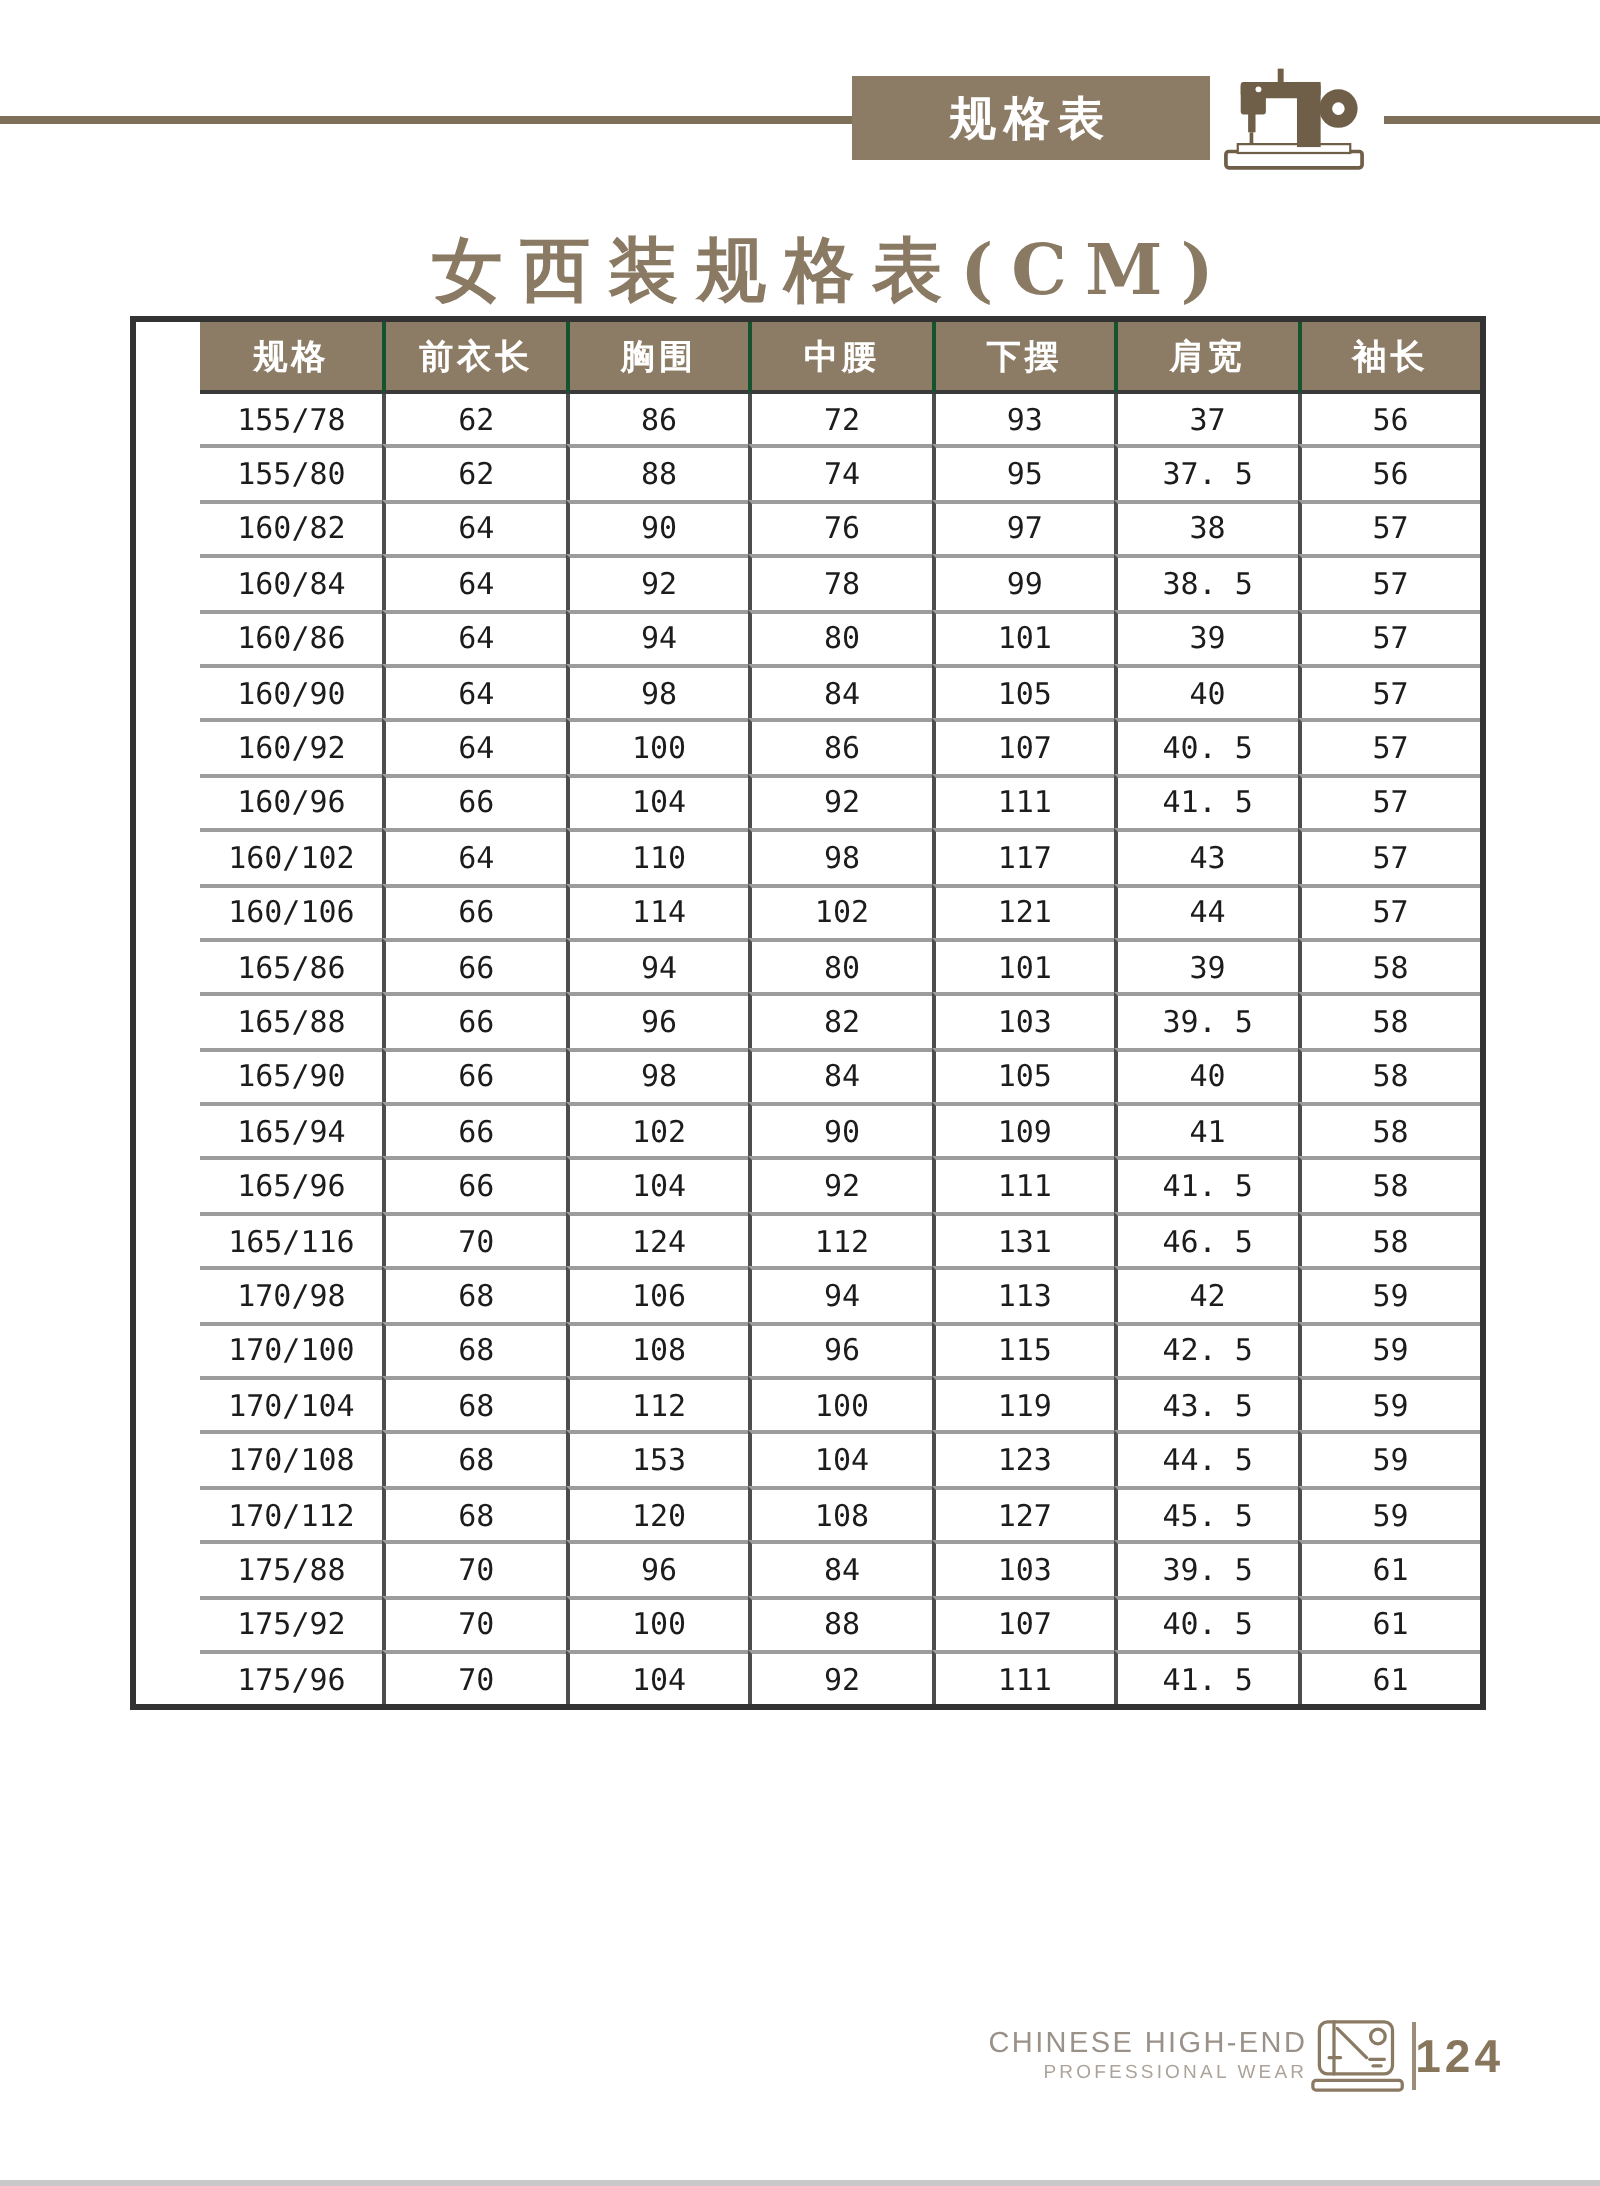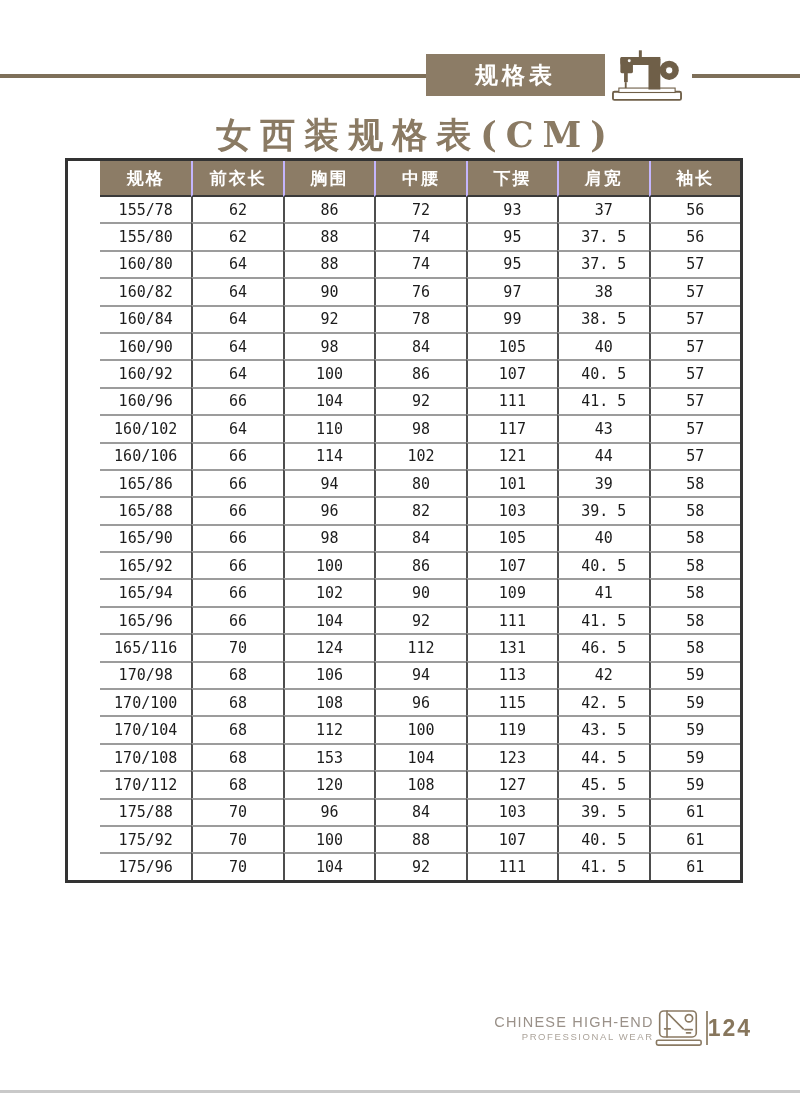--- a/index.html
+++ b/index.html
@@ -16,21 +16,21 @@
     overflow: hidden;
   }
   .page-bottom-edge {
     position: absolute;
     left: 0; bottom: 0;
     width: 100%; height: 3px;
     background: #c9c9c9;
   }
 
   
-  .top-band { position: absolute; left: 0; top: 16px; width: 100%; height: 95px; }
+  .top-band { position: absolute; left: 0; top: 0; width: 100%; height: 95px; }
   .rule { position: absolute; top: 58px; height: 4px; background: #7e6f59; }
   .rule-left  { left: 0; width: 427px; }
   .rule-right { left: 692px; width: 108px; }
   .section-badge {
     position: absolute;
     left: 426px; top: 38px;
     width: 179px; height: 42px;
     background: #8c7c66;
     color: #ffffff;
     display: flex; align-items: center; justify-content: center;
@@ -75,21 +75,21 @@
   }
   .spec-table th {
     background: #8c7c66;
     color: #ffffff;
     font-size: 17px;
     font-weight: bold;
     height: 32px;
     letter-spacing: 2px;
     border-bottom: 2px solid #3a3a3a;
   }
-  .spec-table th + th { border-left: 2px solid #c4b5fd; }
+  .spec-table th + th { border-left: 2px solid #14532d; }
   .spec-table td {
     text-align: center;
     color: #1c1c1c;
     font-family: "DejaVu Sans Mono", "Liberation Mono", monospace;
     font-size: 15px;
     height: 25.4px;
     padding: 0;
     white-space: nowrap;
   }
   .spec-table td + td { border-left: 2px solid #4d4d4d; }
@@ -183,47 +183,47 @@
           <tr>
             <td>155/80</td>
             <td>62</td>
             <td>88</td>
             <td>74</td>
             <td>95</td>
             <td>37. 5</td>
             <td>56</td>
           </tr>
           <tr>
-            <td>160/80</td>
-            <td>64</td>
-            <td>88</td>
-            <td>74</td>
-            <td>95</td>
-            <td>37. 5</td>
-            <td>57</td>
-          </tr>
-          <tr>
             <td>160/82</td>
             <td>64</td>
             <td>90</td>
             <td>76</td>
             <td>97</td>
             <td>38</td>
             <td>57</td>
           </tr>
           <tr>
             <td>160/84</td>
             <td>64</td>
             <td>92</td>
             <td>78</td>
             <td>99</td>
             <td>38. 5</td>
             <td>57</td>
           </tr>
           <tr>
+            <td>160/86</td>
+            <td>64</td>
+            <td>94</td>
+            <td>80</td>
+            <td>101</td>
+            <td>39</td>
+            <td>57</td>
+          </tr>
+          <tr>
             <td>160/90</td>
             <td>64</td>
             <td>98</td>
             <td>84</td>
             <td>105</td>
             <td>40</td>
             <td>57</td>
           </tr>
           <tr>
             <td>160/92</td>
@@ -279,29 +279,20 @@
             <td>39. 5</td>
             <td>58</td>
           </tr>
           <tr>
             <td>165/90</td>
             <td>66</td>
             <td>98</td>
             <td>84</td>
             <td>105</td>
             <td>40</td>
-            <td>58</td>
-          </tr>
-          <tr>
-            <td>165/92</td>
-            <td>66</td>
-            <td>100</td>
-            <td>86</td>
-            <td>107</td>
-            <td>40. 5</td>
             <td>58</td>
           </tr>
           <tr>
             <td>165/94</td>
             <td>66</td>
             <td>102</td>
             <td>90</td>
             <td>109</td>
             <td>41</td>
             <td>58</td>

